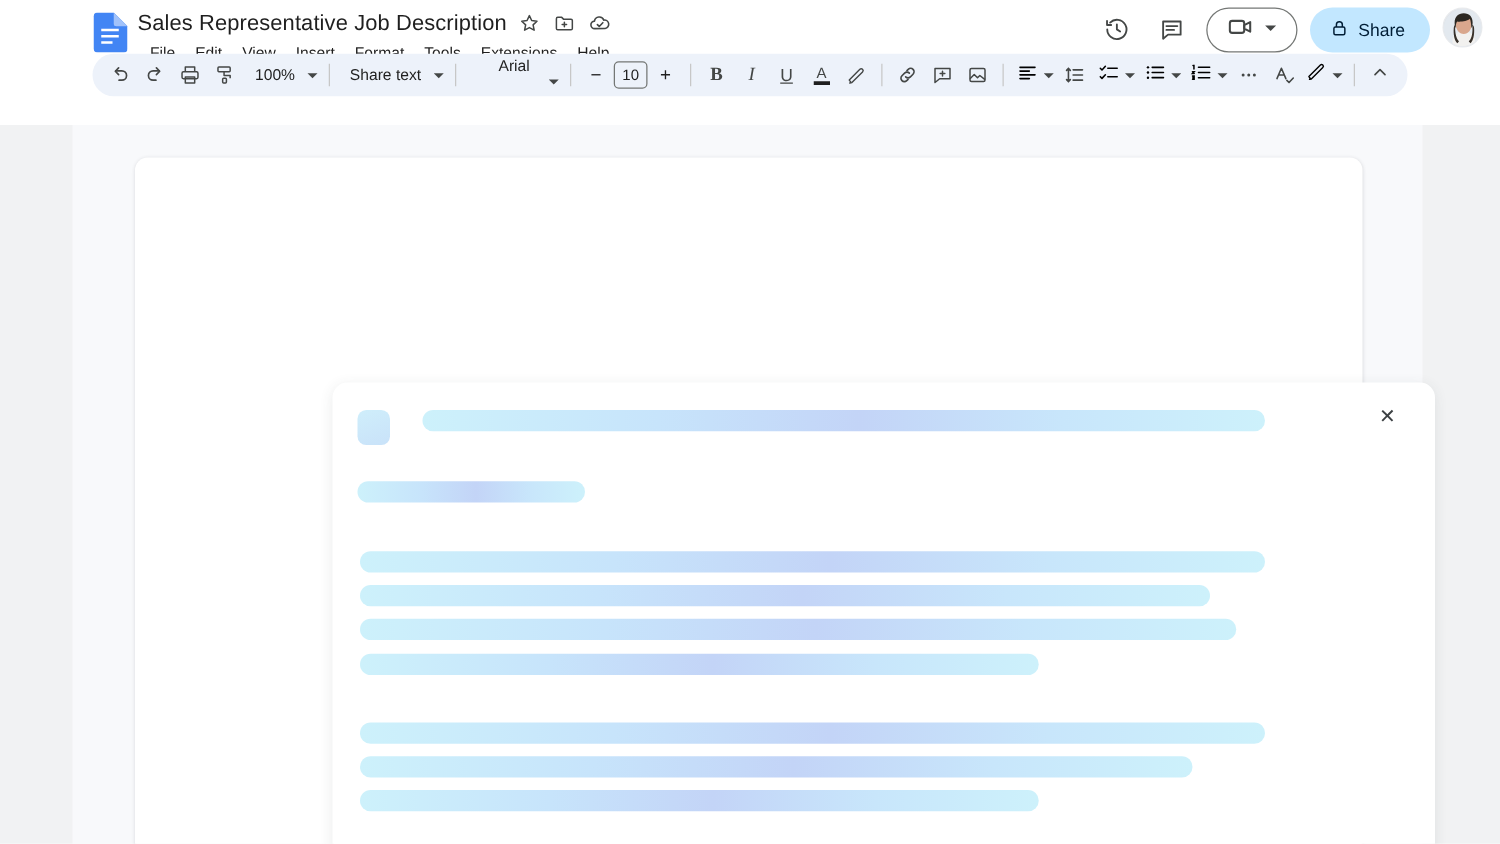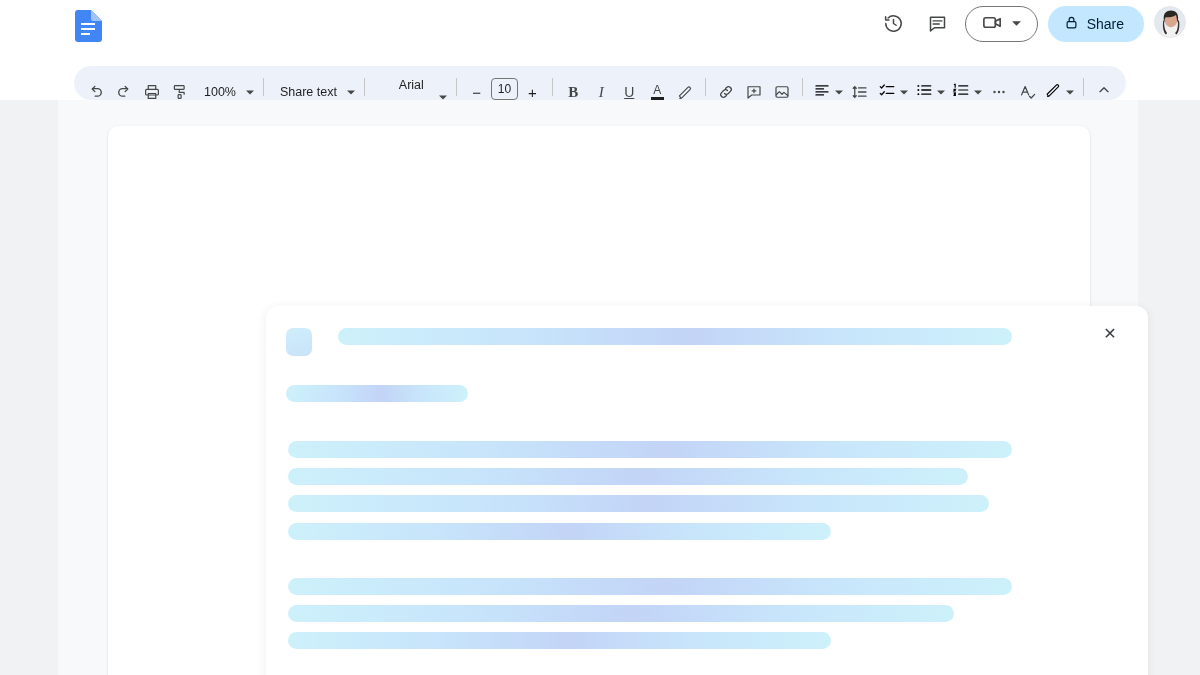--- a/index.html
+++ b/index.html
@@ -66,24 +66,24 @@
   }
   .avatar {
     width: 32px; height: 32px; border-radius: 50%;
     overflow: hidden; cursor: pointer;
     background: #dfe3e8; position: relative;
     border: 1px solid #e8eaed;
   }
 
   
   .toolbar {
-    position: absolute; left: 74px; top: 66px;
+    position: absolute; left: 74px; top: 43px;
     width: 1052px; height: 34px;
     background: #edf2fa; border-radius: 17px;
-    display: flex; padding: 12px 8px;
+    display: flex; align-items: center; padding: 0 8px;
     gap: 0px;
   }
   .tb {
     height: 28px; min-width: 28px; border-radius: 4px;
     display: flex; align-items: center; justify-content: center;
     color: #444746; cursor: pointer; padding: 0 3px;
   }
   .tb-sep { width: 1px; height: 18px; background: #c7c7c7; margin: 0 6px; }
   .tb-text {
     font-size: 12.5px; color: #1f1f1f; padding: 0 6px;
@@ -164,21 +164,54 @@
       <svg width="28" height="32" viewBox="0 0 28 32">
         <path d="M4 0h13l11 11v18a3 3 0 0 1-3 3H4a3 3 0 0 1-3-3V3a3 3 0 0 1 3-3z" fill="#4285f4"></path>
         <path d="M17 0l11 11H19a2 2 0 0 1-2-2V0z" fill="#a1c2fa"></path>
         <rect x="7" y="13" width="14" height="2" fill="#fff"></rect>
         <rect x="7" y="18" width="14" height="2" fill="#fff"></rect>
         <rect x="7" y="23" width="9" height="2" fill="#fff"></rect>
       </svg>
     </div>
 
     <div class="title-block">
-
+      <div class="title-row">
+        <span class="doc-title">Sales Representative Job Description</span>
+
+        <span class="title-icon">
+          <svg width="17" height="17" viewBox="0 0 24 24" fill="none" stroke="currentColor" stroke-width="1.7" stroke-linejoin="round">
+            <path d="M12 3.5l2.6 5.6 6 .7-4.4 4.2 1.2 6-5.4-3-5.4 3 1.2-6L3.4 9.8l6-.7z"></path>
+          </svg>
+        </span>
+
+        <span class="title-icon">
+          <svg width="17" height="17" viewBox="0 0 24 24" fill="none" stroke="currentColor" stroke-width="1.7" stroke-linejoin="round">
+            <path d="M3 7a1.5 1.5 0 0 1 1.5-1.5H9l2 2h8.5A1.5 1.5 0 0 1 21 9v9a1.5 1.5 0 0 1-1.5 1.5h-15A1.5 1.5 0 0 1 3 18z"></path>
+            <path d="M12 11v5M9.5 13.5h5" stroke-linecap="round"></path>
+          </svg>
+        </span>
+
+        <span class="title-icon">
+          <svg width="18" height="18" viewBox="0 0 24 24" fill="none" stroke="currentColor" stroke-width="1.7" stroke-linejoin="round">
+            <path d="M6.5 18.5a4 4 0 0 1-.4-8 5.2 5.2 0 0 1 10-1 3.8 3.8 0 0 1 1.4 8.9z"></path>
+            <path d="M9.2 14.2l2 2 3.8-4" stroke-linecap="round"></path>
+          </svg>
+        </span>
+      </div>
+
+      <div class="menubar">
+        <div class="menu-item">File</div>
+        <div class="menu-item">Edit</div>
+        <div class="menu-item">View</div>
+        <div class="menu-item">Insert</div>
+        <div class="menu-item">Format</div>
+        <div class="menu-item">Tools</div>
+        <div class="menu-item">Extensions</div>
+        <div class="menu-item">Help</div>
+      </div>
     </div>
 
     <div class="header-right">
 
       <div class="hicon">
         <svg width="21" height="21" viewBox="0 0 24 24" fill="none" stroke="currentColor" stroke-width="1.7" stroke-linecap="round" stroke-linejoin="round">
           <path d="M3.2 12a8.8 8.8 0 1 0 2.6-6.2"></path>
           <path d="M3 4.2V8h3.8"></path>
           <path d="M12 7.5V12l3 2"></path>
         </svg>

